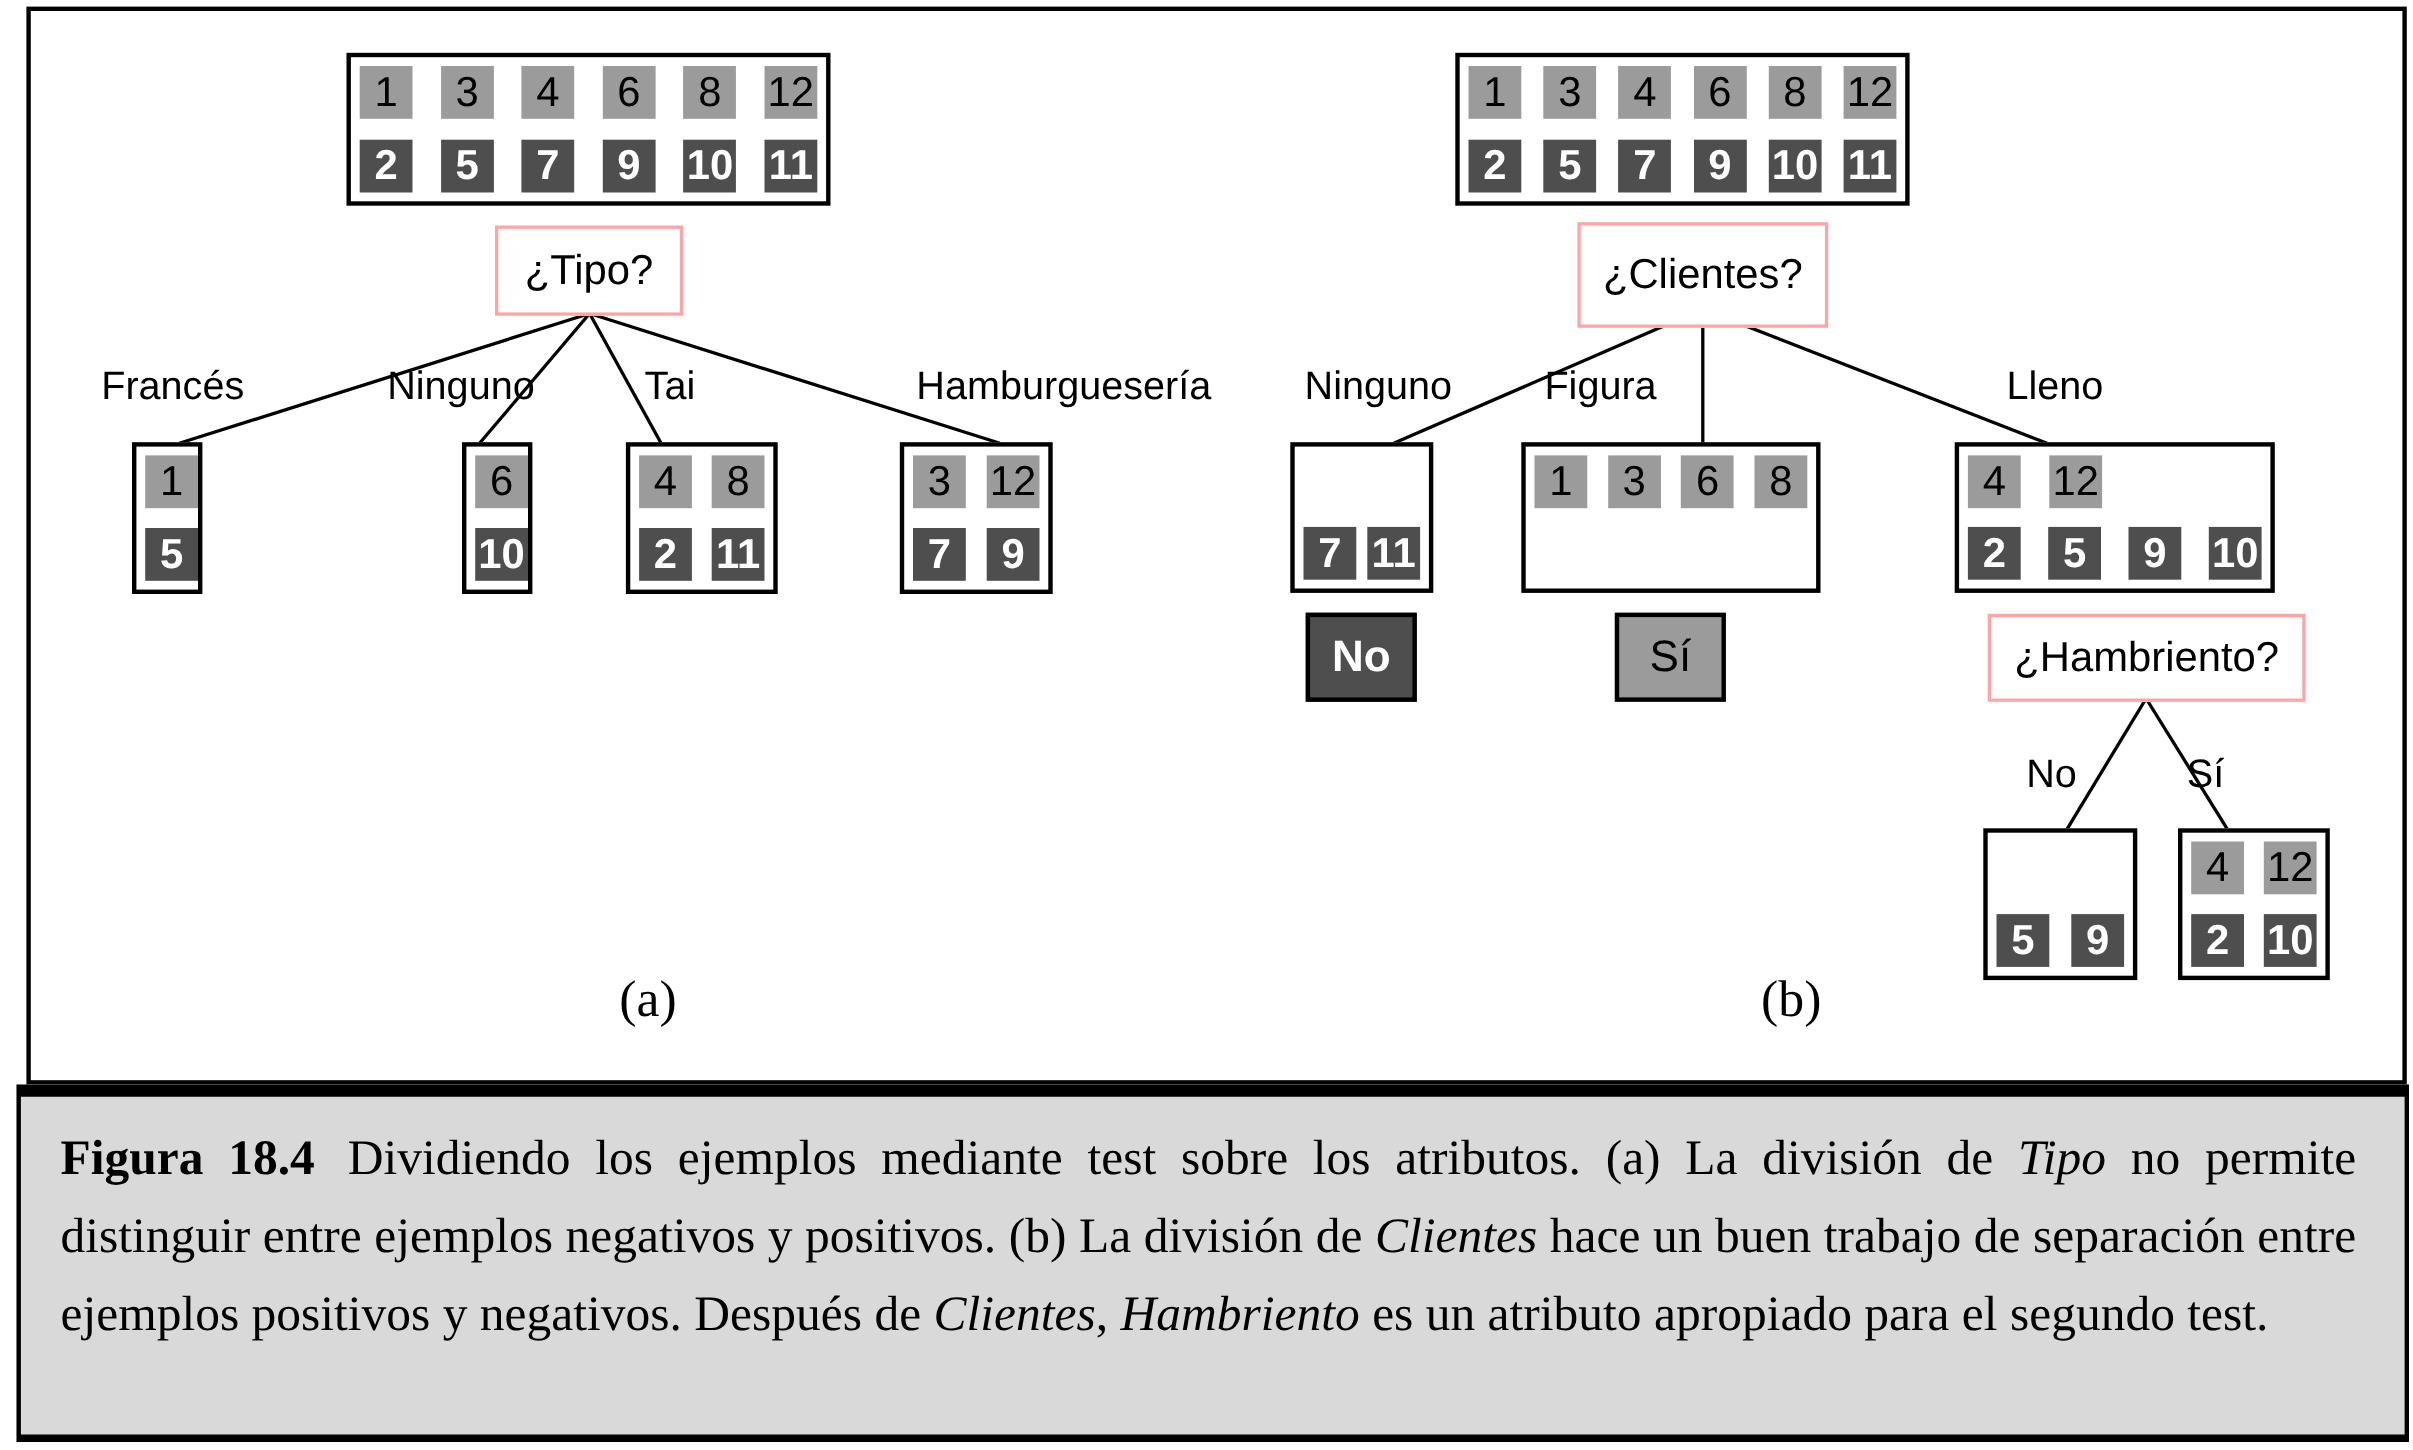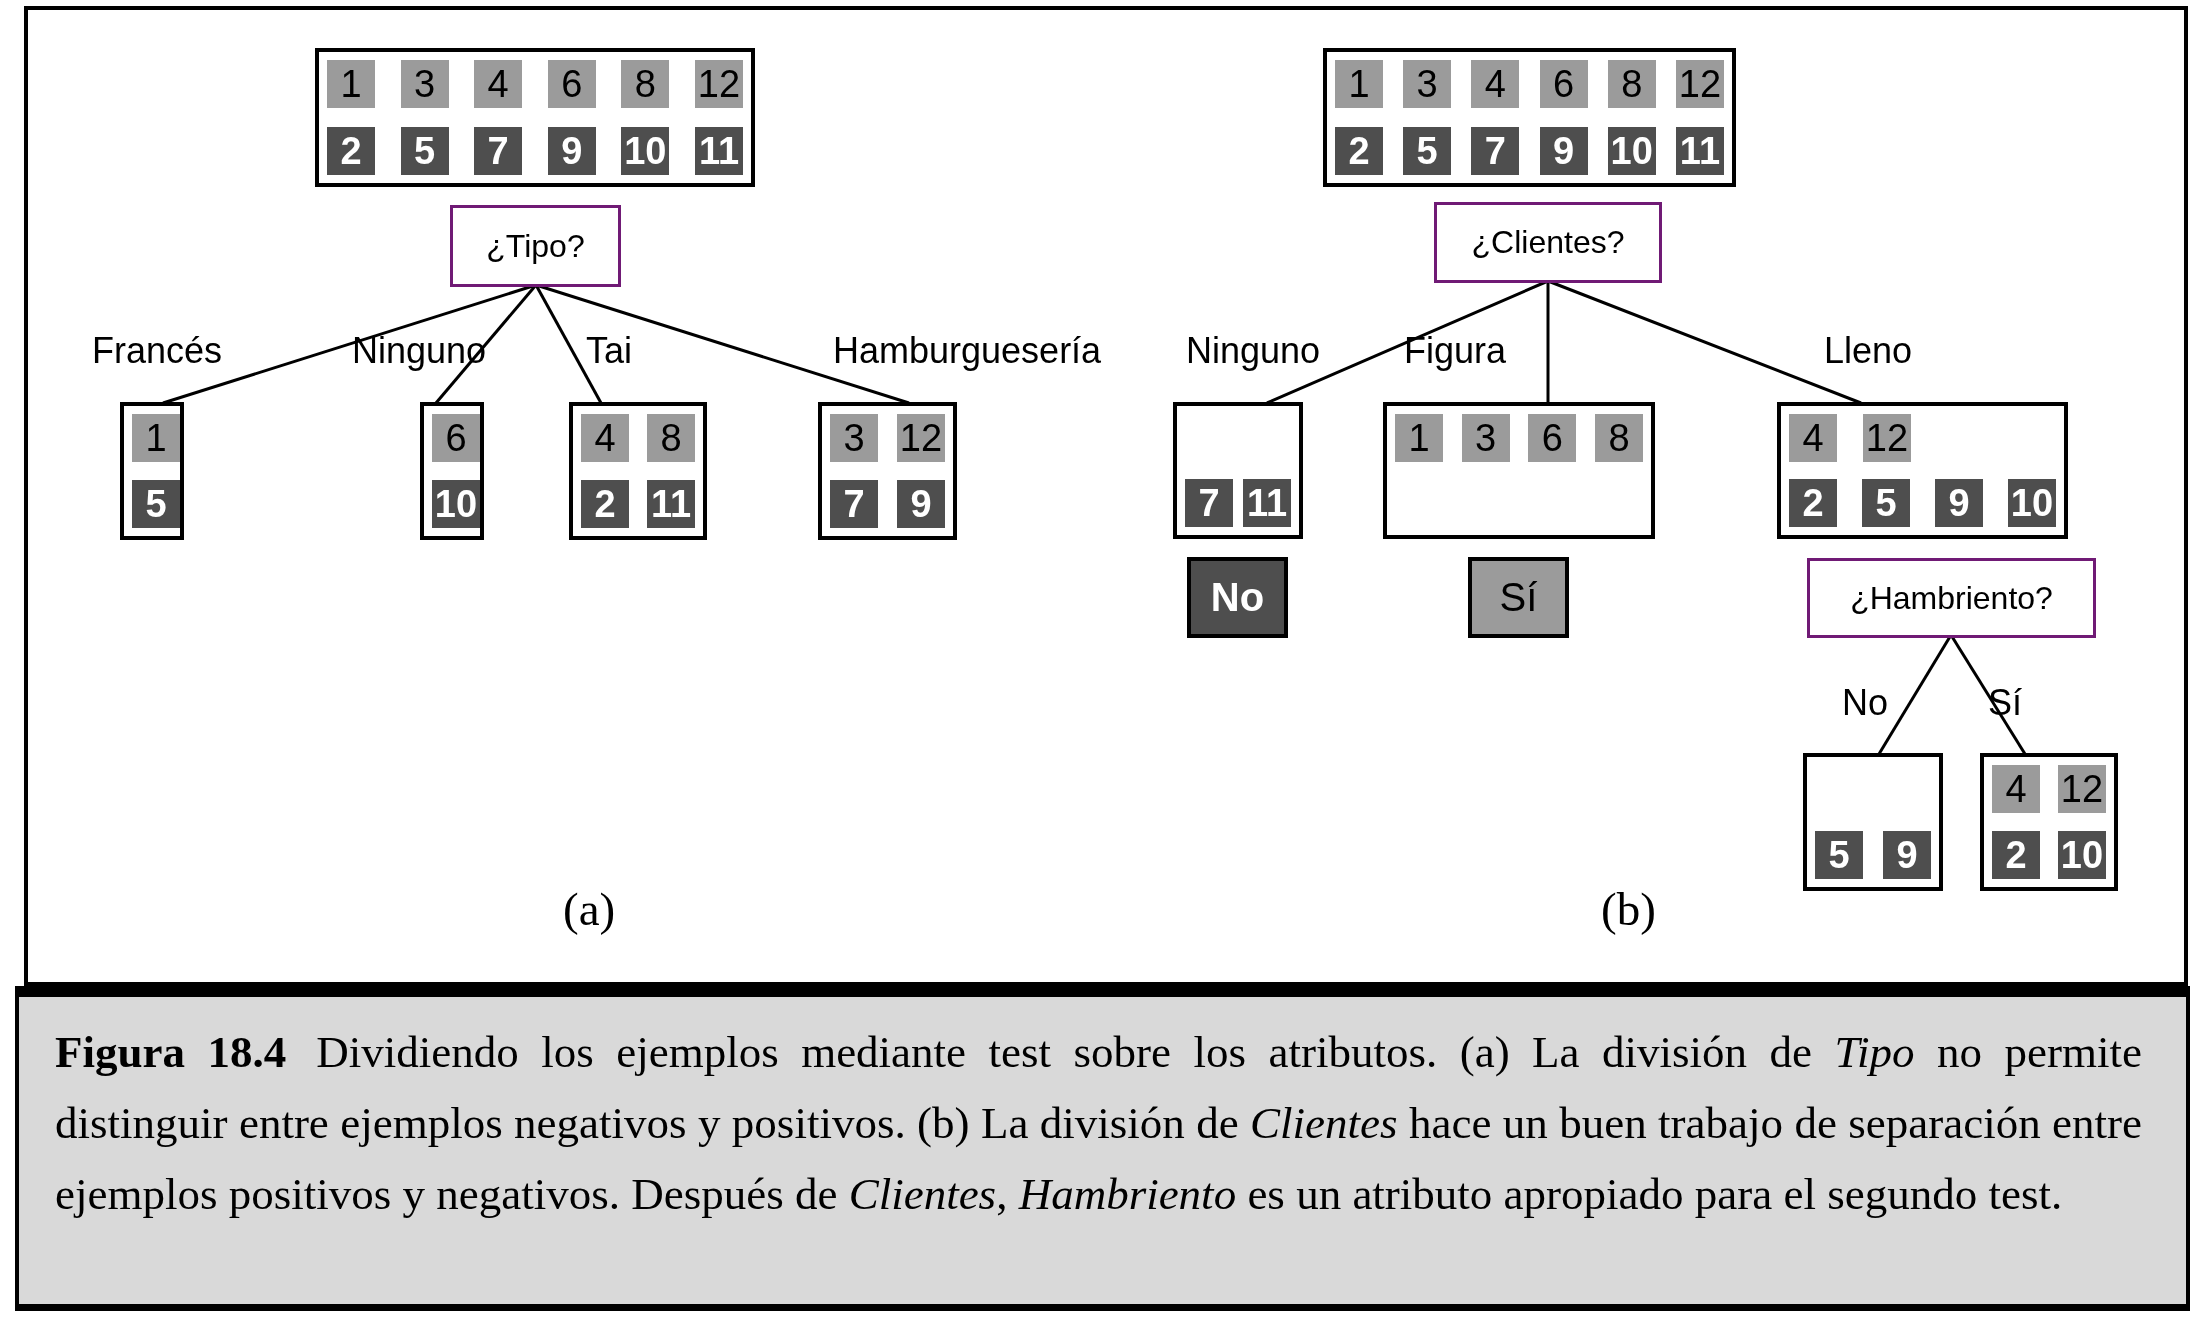--- a/index.html
+++ b/index.html
@@ -10,22 +10,22 @@
   svg.lines{position:absolute;left:0;top:0;pointer-events:none;}
   .ex-box{position:absolute;background:#fff;border:4px solid #000;box-sizing:border-box;
           display:flex;flex-direction:column;justify-content:space-between;padding:8px;}
   .row{display:flex;align-items:center;min-height:48px;}
   .row.spread{justify-content:space-between;}
   .row.left{justify-content:flex-start;gap:26px;}
   .sq{width:48px;height:48px;flex:0 0 48px;display:flex;align-items:center;justify-content:center;
       font-size:38px;line-height:1;}
   .sq.pos{background:#9b9b9b;color:#000;}
   .sq.neg{background:#4e4e4e;color:#fff;font-weight:bold;}
-  .q-box{position:absolute;background:#fff;border:3px solid #701a75;box-sizing:border-box;
-         display:flex;align-items:center;justify-content:center;font-size:32px;white-space:nowrap;}
+  .q-box{position:absolute;background:#fff;border:3px solid #fca5a5;box-sizing:border-box;
+         display:flex;align-items:center;justify-content:center;font-size:38px;white-space:nowrap;}
   .branch-label{position:absolute;font-size:36px;white-space:nowrap;}
   .panel-label{position:absolute;font-family:"Liberation Serif",serif;font-size:47px;}
   .answer{position:absolute;border:4px solid #000;box-sizing:border-box;display:flex;
           align-items:center;justify-content:center;font-size:40px;}
   .answer.no{background:#4e4e4e;color:#fff;font-weight:bold;}
   .answer.si{background:#9b9b9b;color:#000;}
   .caption-panel{position:absolute;left:15px;top:986px;width:2175px;height:325px;
                  box-sizing:border-box;background:#d9d9d9;
                  border-top:11px solid #000;border-bottom:7px solid #000;
                  border-left:4px solid #000;border-right:4px solid #000;
@@ -134,21 +134,21 @@
     <div class="row spread">
       <span class="sq neg">2</span>
       <span class="sq neg">5</span>
       <span class="sq neg">7</span>
       <span class="sq neg">9</span>
       <span class="sq neg">10</span>
       <span class="sq neg">11</span>
     </div>
   </div>
 
-  <div class="q-box" style="left:1434px;top:202px;width:228px;height:81px;text-align:right;">¿Clientes?</div>
+  <div class="q-box" style="left:1434px;top:202px;width:228px;height:96px;text-align:right;">¿Clientes?</div>
 
   <div class="branch-label" style="left:1186px;top:330px;">Ninguno</div>
   <div class="branch-label" style="left:1404px;top:330px;">Figura</div>
   <div class="branch-label" style="left:1824px;top:330px;">Lleno</div>
 
   <div class="ex-box" style="left:1173px;top:402px;width:130px;height:137px;">
     <div class="row spread"></div>
     <div class="row spread">
       <span class="sq neg">7</span>
       <span class="sq neg">11</span>

